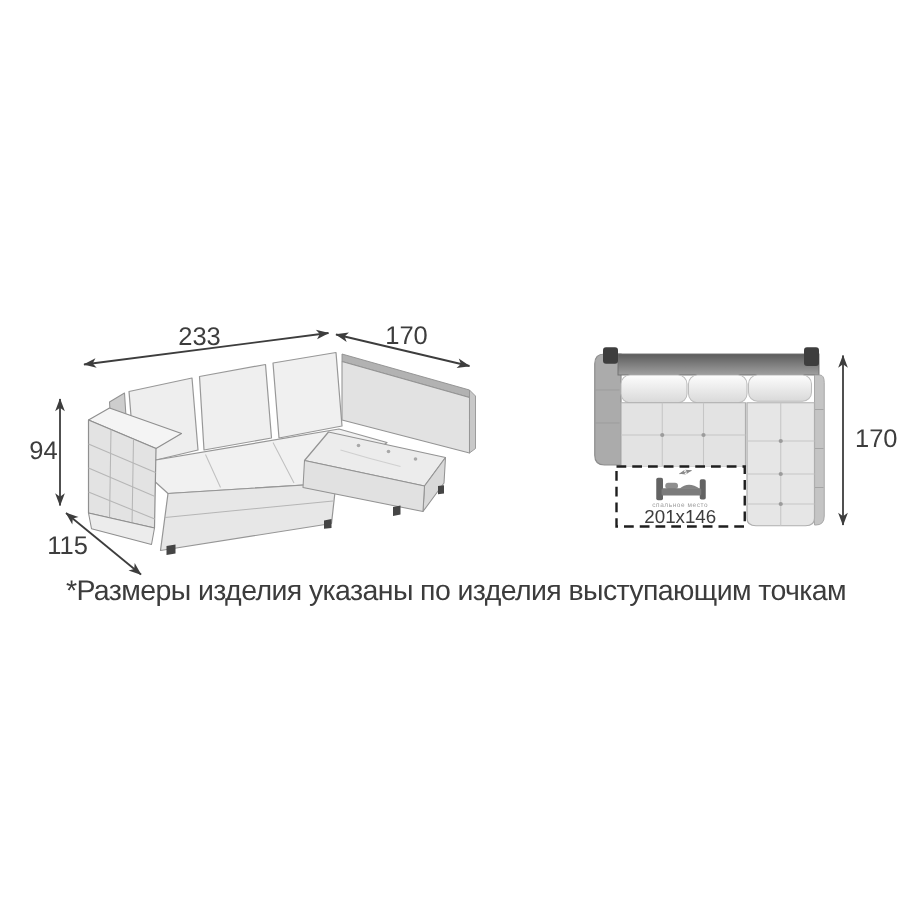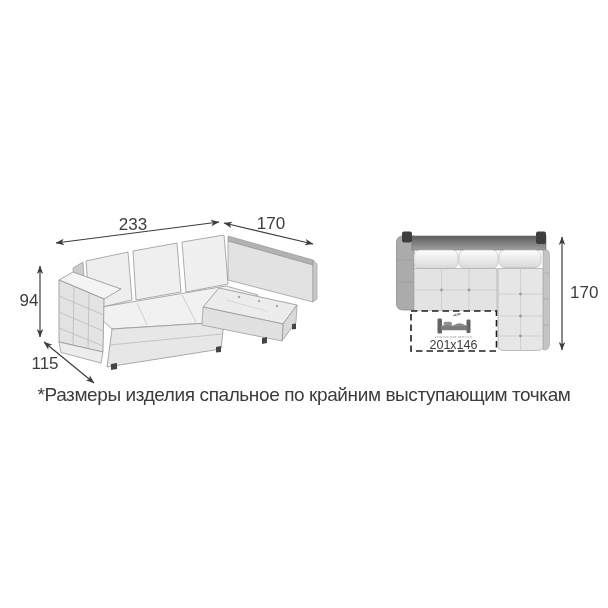--- a/index.html
+++ b/index.html
@@ -139,15 +139,15 @@
       <text class="size-label" x="453.5" y="348.8" text-anchor="middle">201x146</text>
     </g>
 
     <g>
       <line class="dim-line" x1="562" y1="237" x2="562" y2="350" marker-start="url(#ah)" marker-end="url(#ah)"></line>
       <text class="dim-label" x="570" y="298" text-anchor="start">170</text>
     </g>
   </g>
 </svg>
 
-<div class="footnote">*Размеры изделия спальное по крайним выступающим точкам</div>
+<div class="footnote">*Размеры изделия указаны по изделия выступающим точкам</div>
 
 </div>
 
 </body></html>

